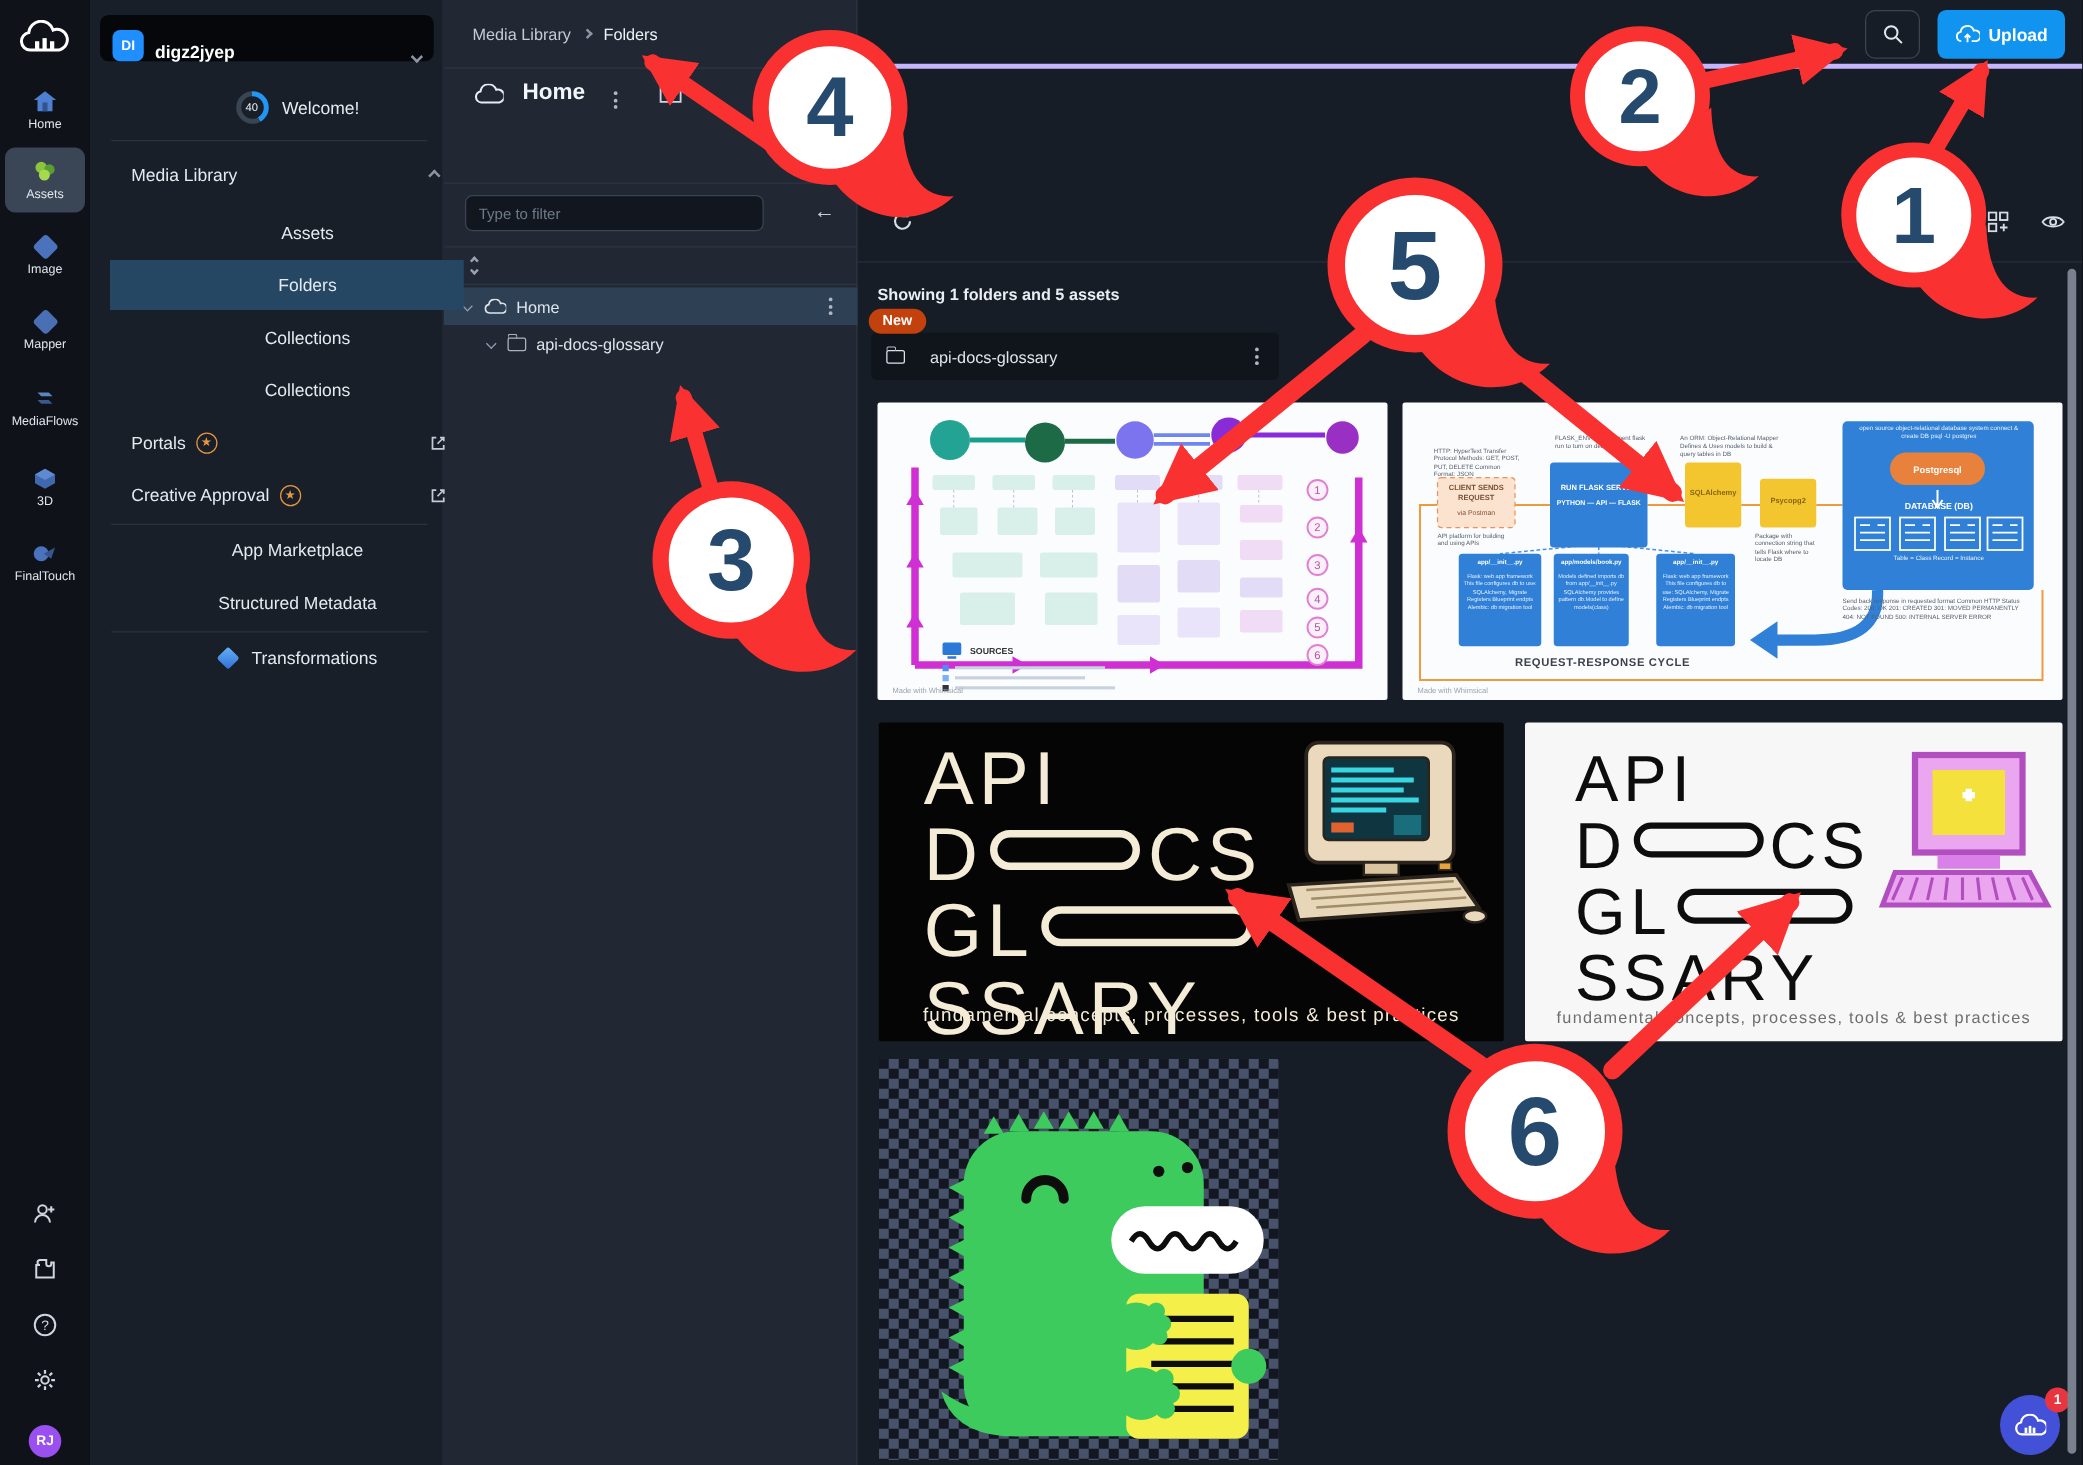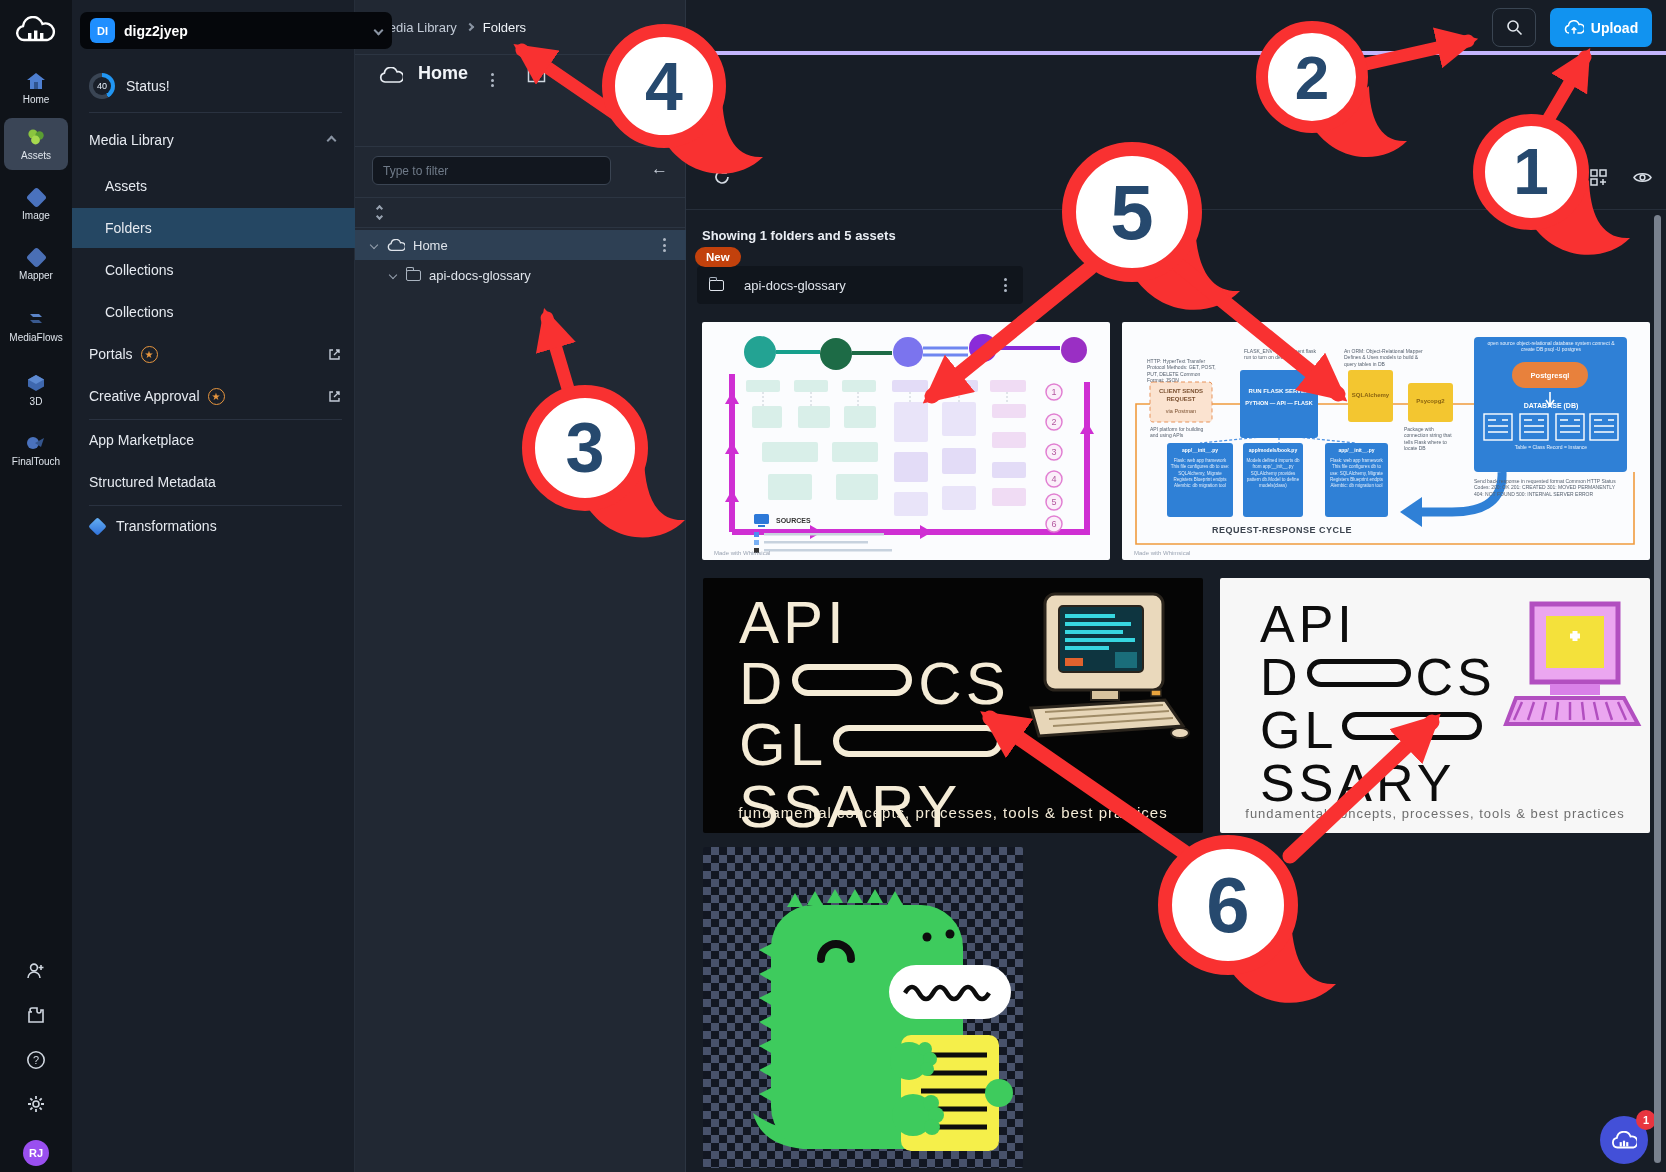--- a/index.html
+++ b/index.html
@@ -13,27 +13,27 @@
   .rail-item { position:absolute; left:4px; width:64px; height:52px; display:flex; flex-direction:column; align-items:center; justify-content:center; gap:3px; border-radius:8px; cursor:pointer; }
   .rail-item .lbl { font-size:10px; color:#dfe5ec; }
   .rail-item.active { background:#3a4556; }
   .ric { width:22px; height:20px; display:flex; align-items:center; justify-content:center; }
   .diamond { width:15px; height:15px; background:#4a72bd; transform:rotate(45deg); border-radius:3px; }
   .rail-bottom { position:absolute; left:0; width:72px; display:flex; justify-content:center; }
   .avatar { width:26px; height:26px; border-radius:50%; background:#9a4ff0; color:#fff; font-size:11px; font-weight:bold; display:flex; align-items:center; justify-content:center; }
 
   
   #sidebar { position:absolute; left:72px; top:0; width:283px; height:1172px; background:#191f29; border-right:1px solid #262e3a; z-index:3; }
-  .acct { position:absolute; left:8px; top:12px; width:312px; height:37px; background:#05070b; border-radius:7px; display:flex; align-items:center; padding:0 10px; gap:9px; cursor:pointer; }
+  .acct { position:absolute; left:8px; top:12px; width:267px; height:37px; background:#05070b; border-radius:7px; display:flex; align-items:flex-end; padding:0 10px; gap:9px; cursor:pointer; }
   .acct-badge { width:25px; height:25px; border-radius:6px; background:#1f8fff; color:#fff; font-size:11px; font-weight:bold; display:flex; align-items:center; justify-content:center; }
   .acct-name { font-size:14px; font-weight:bold; color:#fff; flex:1; }
   .chev { display:inline-block; width:7px; height:7px; border-right:2px solid #8a94a3; border-bottom:2px solid #8a94a3; transform:rotate(45deg); }
   .chev.up { transform:rotate(-135deg); }
   .chev.right { transform:rotate(-45deg); }
-  .sb-row { position:absolute; left:0; width:283px; height:40px; display:flex; align-items:center; font-size:14px; color:#e6eaf0; cursor:pointer; }
+  .sb-row { position:absolute; left:16px; width:283px; height:40px; display:flex; align-items:center; font-size:14px; color:#e6eaf0; cursor:pointer;justify-content:center; }
   .sb-row .txt { flex:0 0 auto; }
   .sb-row.l1 { padding-left:17px; }
   .sb-row.l2 { padding-left:33px; }
   .sb-row.sel { background:#254763; }
   .sb-div { position:absolute; left:17px; right:12px; height:1px; background:#2a3240; }
   .donut { width:26px; height:26px; border-radius:50%; background:conic-gradient(#2196f3 0 150deg,#3a4554 150deg 360deg); display:flex; align-items:center; justify-content:center; margin-right:11px; }
   .donut .hole { width:18px; height:18px; border-radius:50%; background:#191f29; display:flex; align-items:center; justify-content:center; font-size:9px; color:#e8f1fb; }
   .starbdg { width:17px; height:17px; border-radius:50%; border:1.5px solid #e8963e; color:#e8963e; font-size:10px; display:inline-flex; align-items:center; justify-content:center; margin-left:8px; }
   .extlink { margin-left:auto; margin-right:14px; }
   .tdiamond { width:13px; height:13px; background:linear-gradient(135deg,#66b1f5,#2e6fd8); transform:rotate(45deg); border-radius:2px; margin-right:12px; margin-left:2px; }
@@ -209,21 +209,21 @@
     <div class="acct">
       <span class="acct-badge">DI</span>
       <span class="acct-name">digz2jyep</span>
       <span class="chev"></span>
     </div>
 
     <div class="sb-row l1" style="top:66px">
       <span class="donut">
           <span class="hole">40</span>
         </span>
-      <span class="txt">Status!</span>
+      <span class="txt">Welcome!</span>
     </div>
     <div class="sb-div" style="top:112px"></div>
 
     <div class="sb-row l1" style="top:120px">
       <span class="txt">Media Library</span>
       <span class="chev up" style="margin-left:auto;margin-right:20px"></span>
     </div>
     <div class="sb-row l2" style="top:166px">
         <span class="txt">Assets</span>
       </div>

